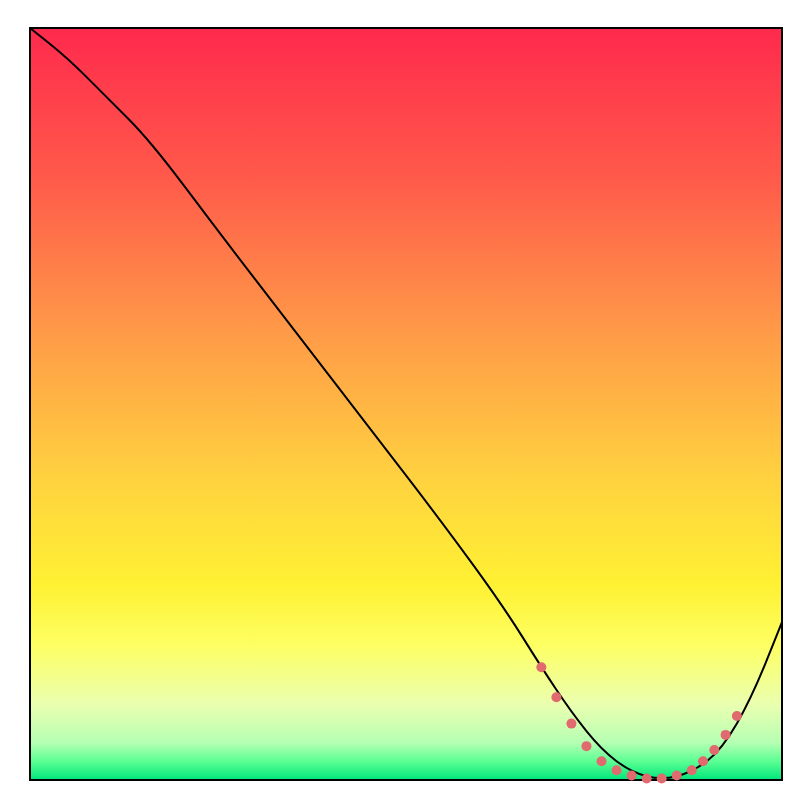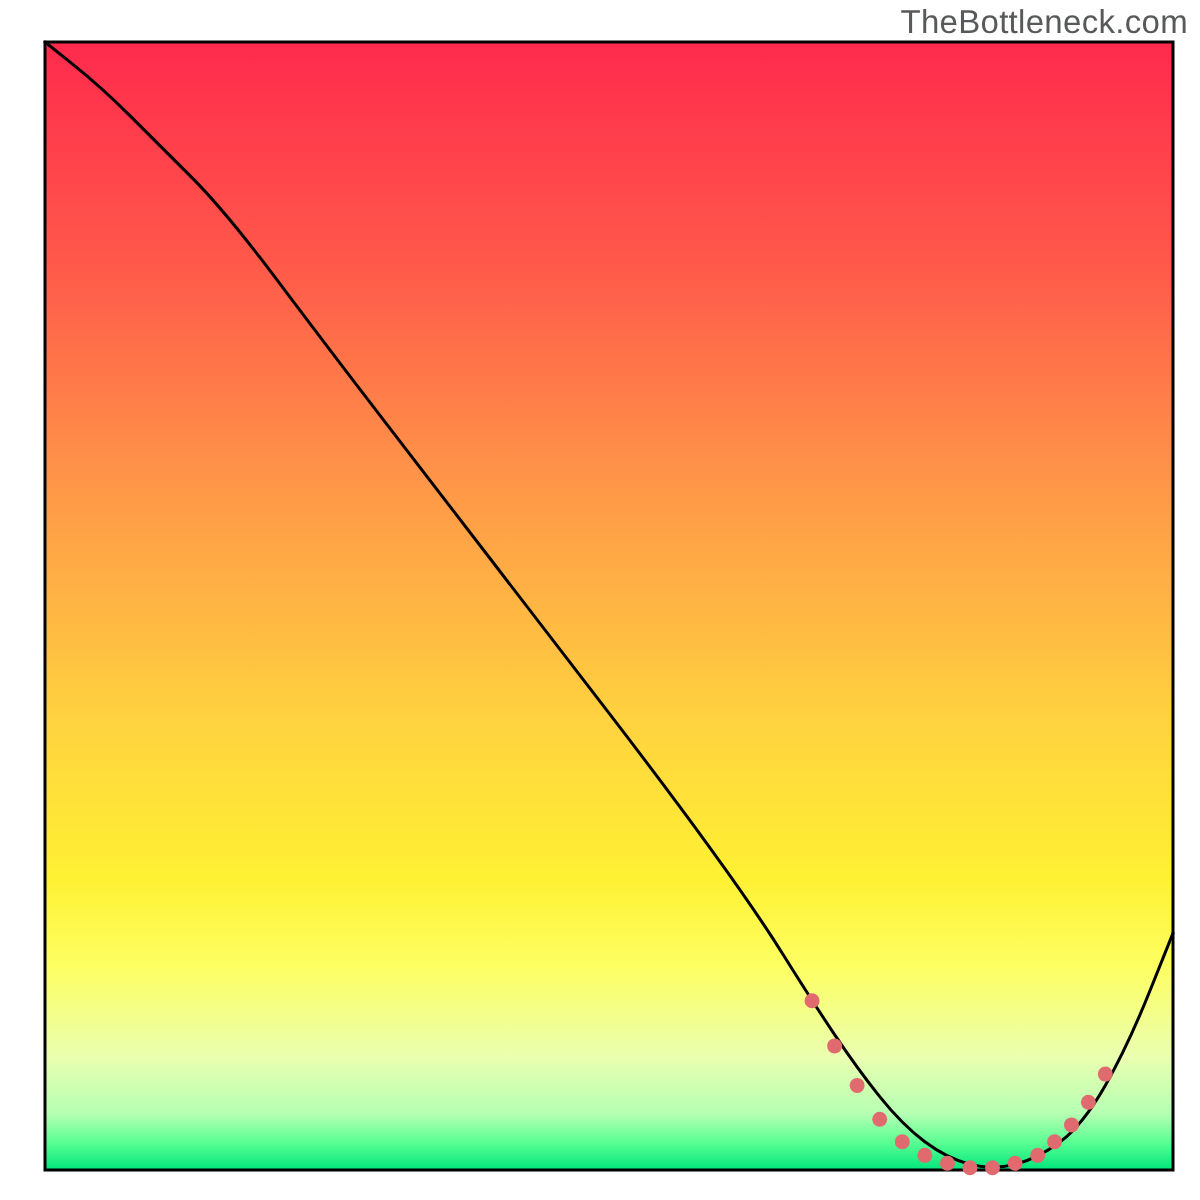--- a/index.html
+++ b/index.html
@@ -27,21 +27,20 @@
     z-index: 10;
   }
   svg {
     display: block;
   }
 </style>
 </head>
 <body>
 
 <div class="wrap">
-  <div class="watermark">TheBottleneck.com</div>
 
   <svg id="chart-svg" width="800" height="800" viewBox="0 0 800 800">
     <defs>
       <linearGradient id="bg-grad" x1="0" y1="0" x2="0" y2="1">
           <stop offset="0%" stop-color="#ff2a4d"></stop>
           <stop offset="20%" stop-color="#ff5a4a"></stop>
           <stop offset="40%" stop-color="#ff9948"></stop>
           <stop offset="60%" stop-color="#ffd23f"></stop>
           <stop offset="74%" stop-color="#fff133"></stop>
           <stop offset="82%" stop-color="#fdff62"></stop>

